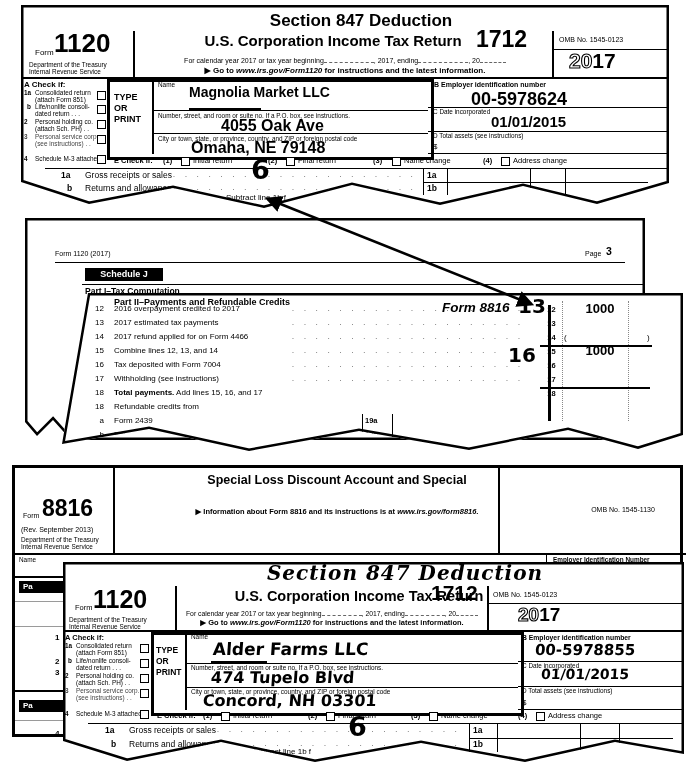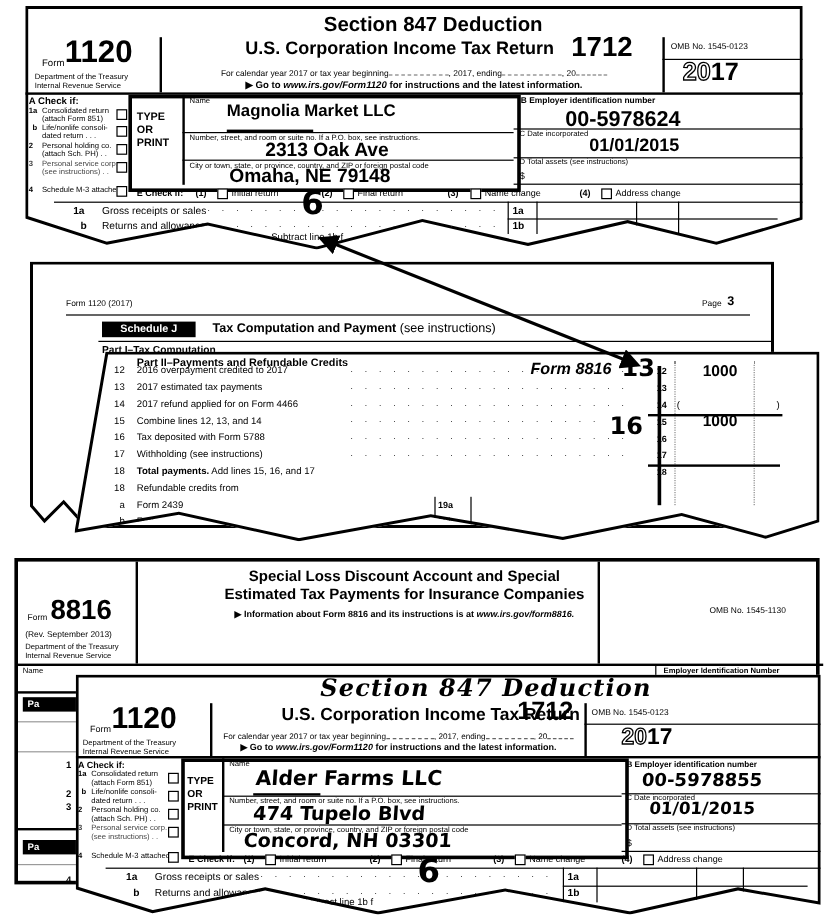--- a/index.html
+++ b/index.html
@@ -87,21 +87,21 @@
     <div class="a" style="left:86px;top:74px;width:321px;height:75px;border:3px solid #000;background:transparent;"></div>
     <div class="line" style="left:131px;top:74px;width:2px;height:75px;"></div>
     <span class="a f9 b" style="left:93px;top:88px;">TYPE</span>
     <span class="a f9 b" style="left:93px;top:99px;">OR</span>
     <span class="a f9 b" style="left:93px;top:110px;">PRINT</span>
     <span class="a f6" style="left:137px;top:77px;">Name</span>
     <span class="a b" style="left:168px;top:80px;font-size:14px;">Magnolia Market LLC</span>
     <div class="line" style="left:168px;top:103px;width:72px;height:2px;"></div>
     <div class="line" style="left:131px;top:105px;width:276px;height:1px;"></div>
     <span class="a f6" style="left:137px;top:108px;">Number, street, and room or suite no. If a P.O. box, see instructions.</span>
-    <span class="a b" style="left:200px;top:112px;font-size:16px;">2313 Oak Ave</span>
+    <span class="a b" style="left:200px;top:112px;font-size:16px;">4055 Oak Ave</span>
     <div class="line" style="left:131px;top:128px;width:276px;height:1px;"></div>
     <span class="a f6" style="left:137px;top:131px;">City or town, state, or province, country, and ZIP or foreign postal code</span>
     <span class="a b" style="left:170px;top:134px;font-size:16px;">Omaha, NE 79148</span>
 
     <span class="a f7 b" style="left:413px;top:76px;">B  Employer identification number</span>
     <span class="a b" style="left:450px;top:85px;font-size:18px;">00-5978624</span>
     <div class="line" style="left:407px;top:102px;width:241px;height:1px;"></div>
     <span class="a f6" style="left:412px;top:104px;">C  Date incorporated</span>
     <span class="a b" style="left:470px;top:109px;font-size:15px;">01/01/2015</span>
     <div class="line" style="left:407px;top:126px;width:241px;height:1px;"></div>
@@ -144,21 +144,20 @@
   <div class="sheet" style="left:25px;top:218px;width:620px;height:224px;z-index:2;
               clip-path:polygon(0px 0px,620px 0px,620px 222px,46px 222px,28px 202px,12px 218px,0px 204px);">
     <svg class="svgedge" width="620" height="224" viewBox="0 0 620 224">
       <polygon points="0,0 620,0 620,222 46,222 28,202 12,218 0,204" fill="none" stroke="#000" stroke-width="5"></polygon>
     </svg>
     <span class="a f7" style="left:30px;top:32px;">Form 1120 (2017)</span>
     <span class="a f7" style="left:560px;top:32px;">Page</span>
     <span class="a f10 b" style="left:581px;top:28px;">3</span>
     <div class="line" style="left:30px;top:44px;width:570px;height:1px;"></div>
     <div class="badge f9" style="left:60px;top:50px;width:78px;height:13px;line-height:13px;">Schedule J</div>
-    <span class="a f10 b" style="left:152px;top:51px;"><span>Tax Computation and Payment</span> <span style="font-weight:400;">(see instructions)</span></span>
     <div class="line" style="left:57px;top:66px;width:561px;height:1px;"></div>
     <span class="a f85 b" style="left:60px;top:69px;">Part I–Tax Computation</span>
   </div>
 
   <div class="sheet" style="left:62px;top:293px;width:621px;height:164px;z-index:3;
               clip-path:polygon(26px 0px,621px 0px,621px 142px,576px 156px,506px 137px,407px 157px,297px 138px,187px 158px,87px 136px,0px 151px);">
     <svg class="svgedge" width="621" height="164" viewBox="0 0 621 164">
       <polygon points="26,0 621,0 621,142 576,156 506,137 407,157 297,138 187,158 87,136 0,151" fill="none" stroke="#000" stroke-width="5"></polygon>
     </svg>
     <span class="a f9 b" style="left:52px;top:5px;">Part II–Payments and Refundable Credits</span>
@@ -169,21 +168,21 @@
     <span class="a f8" style="left:18px;top:26px;width:24px;text-align:right;">13</span>
     <span class="a f8" style="left:52px;top:26px;">2017 estimated tax payments</span>
     <div class="dotsA" style="left:230px;top:26px;width:240px;"></div>
     <span class="a f8" style="left:18px;top:40px;width:24px;text-align:right;">14</span>
     <span class="a f8" style="left:52px;top:40px;">2017 refund applied for on Form 4466</span>
     <div class="dotsA" style="left:230px;top:40px;width:240px;"></div>
     <span class="a f8" style="left:18px;top:54px;width:24px;text-align:right;">15</span>
     <span class="a f8" style="left:52px;top:54px;">Combine lines 12, 13, and 14</span>
     <div class="dotsA" style="left:230px;top:54px;width:210px;"></div>
     <span class="a f8" style="left:18px;top:68px;width:24px;text-align:right;">16</span>
-    <span class="a f8" style="left:52px;top:68px;">Tax deposited with Form 5788</span>
+    <span class="a f8" style="left:52px;top:68px;">Tax deposited with Form 7004</span>
     <div class="dotsA" style="left:230px;top:68px;width:240px;"></div>
     <span class="a f8" style="left:18px;top:82px;width:24px;text-align:right;">17</span>
     <span class="a f8" style="left:52px;top:82px;">Withholding (see instructions)</span>
     <div class="dotsA" style="left:230px;top:82px;width:240px;"></div>
     <span class="a f8" style="left:18px;top:96px;width:24px;text-align:right;">18</span>
     <span class="a f8" style="left:52px;top:96px;"><span class="b">Total payments.</span><span>  Add lines 15, 16, and 17</span></span>
     <span class="a f8" style="left:18px;top:110px;width:24px;text-align:right;">18</span>
     <span class="a f8" style="left:52px;top:110px;">Refundable credits from</span>
     <span class="a f8" style="left:18px;top:124px;width:24px;text-align:right;">a</span>
     <span class="a f8" style="left:52px;top:124px;">Form 2439</span>
@@ -220,21 +219,20 @@
 
   <div class="sheet" style="left:12px;top:465px;width:671px;height:272px;z-index:4;border:3px solid #000;box-sizing:border-box;">
     <div class="line" style="left:98px;top:0;width:1.5px;height:85px;"></div>
     <div class="line" style="left:483px;top:0;width:1.5px;height:85px;"></div>
     <span class="a f7" style="left:8px;top:44px;">Form</span>
     <span class="a b" style="left:27px;top:28px;font-size:23px;">8816</span>
     <span class="a f7" style="left:6px;top:58px;">(Rev. September 2013)</span>
     <span class="a f6" style="left:6px;top:69px;">Department of the Treasury</span>
     <span class="a f6" style="left:6px;top:76px;">Internal Revenue Service</span>
     <div class="a ctr b" style="left:100px;top:6px;width:380px;font-size:12.5px;">Special Loss Discount Account and Special</div>
-    <div class="a ctr b" style="left:100px;top:21px;width:380px;font-size:12.5px;">Estimated Tax Payments for Insurance Companies</div>
     <div class="a ctr b" style="left:100px;top:40px;width:380px;font-size:7.5px;">
       <span>▶</span> <span>Information about Form 8816 and its instructions is at</span> <span class="i">www.irs.gov/form8816.</span>
     </div>
     <div class="a ctr f7" style="left:485px;top:38px;width:182px;">OMB No. 1545-1130</div>
     <div class="line" style="left:0;top:85px;width:671px;height:2px;"></div>
     <span class="a f6" style="left:4px;top:89px;">Name</span>
     <div class="line" style="left:531px;top:87px;width:1px;height:10px;"></div>
     <span class="a f6 b" style="left:538px;top:89px;">Employer Identification Number</span>
 
     <div class="line" style="left:0;top:108px;width:55px;height:2px;"></div>

